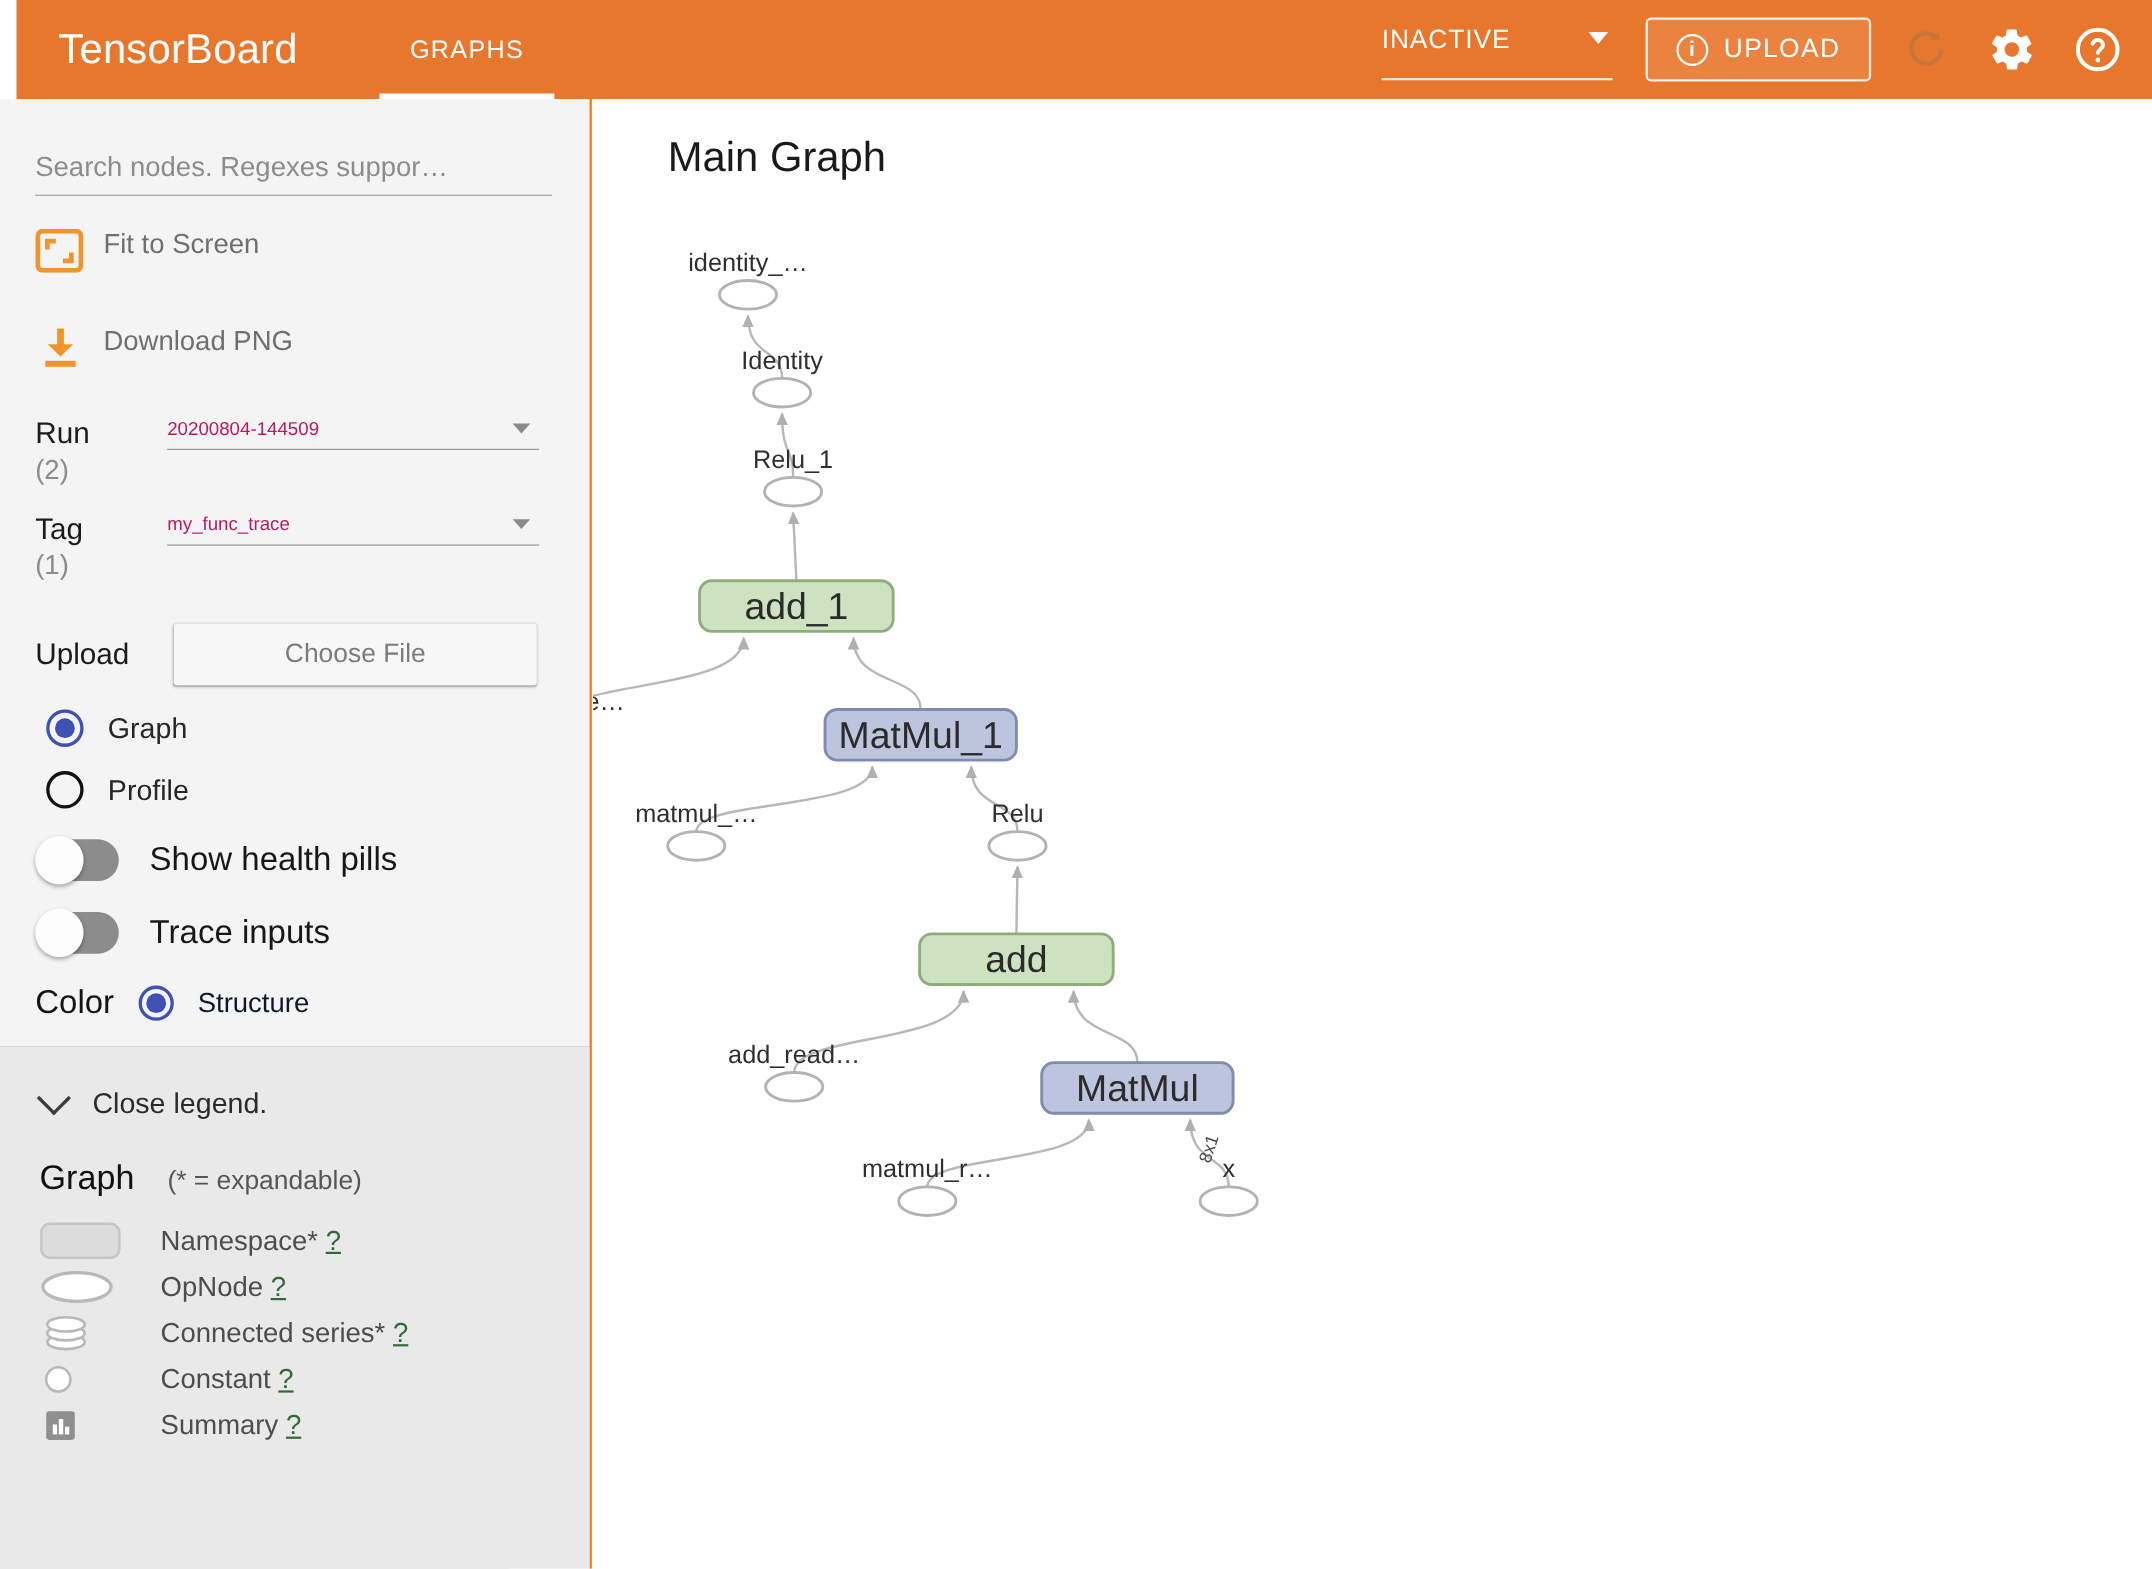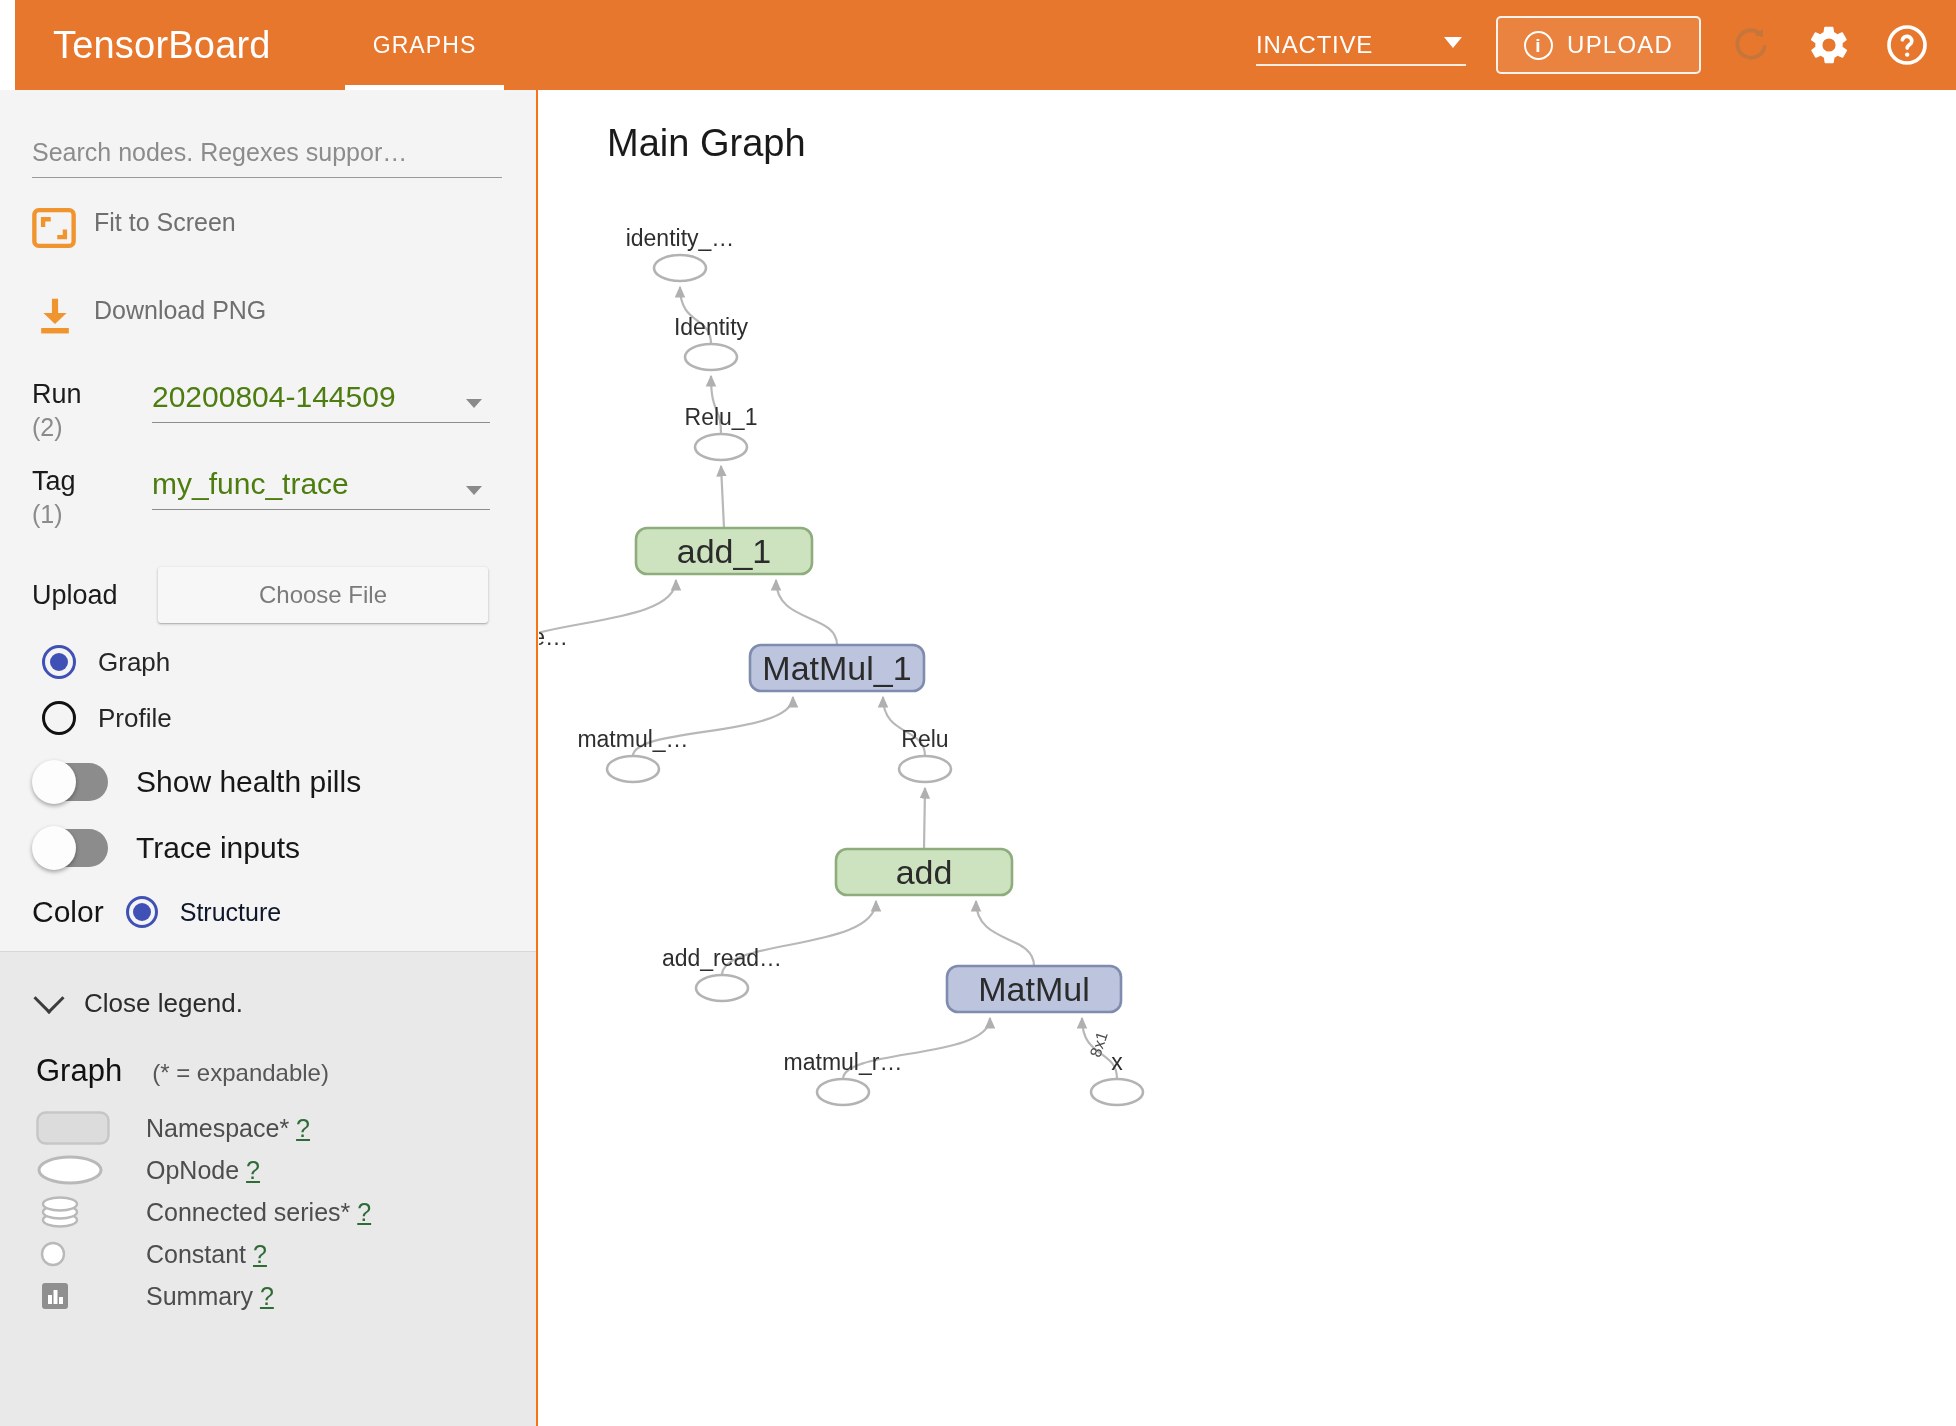--- a/index.html
+++ b/index.html
@@ -45,21 +45,21 @@
     margin-left: auto;
     display: flex; align-items: center;
     gap: 0px;
     padding-right: 36px;
   }
   .inactive-select {
     position: relative;
     display: flex; align-items: flex-start;
     width: 210px;
     border-bottom: 2px solid rgba(255,255,255,.85);
-    padding-bottom: 5px;
+    padding-bottom: 20px;
     margin-right: 30px;
     margin-top: 6px;
     cursor: pointer;
   }
   .inactive-select .val {
     color: #ffffff; font-size: 24px; letter-spacing: .8px;
   }
   .caret-down {
     position: absolute; right: 4px; top: 6px;
     width: 0; height: 0;
@@ -131,21 +131,21 @@
   }
   .field-label .count { display:block; font-size: 25px; color: #8b8b8b; margin-top: 6px; }
   .field-select {
     position: relative;
     width: 338px;
     border-bottom: 1.5px solid #8d8d8d;
     padding: 0 0 8px 0;
     margin-left: 30px;
     cursor: pointer;
   }
-  .field-select .val { font-size: 30px; color: #4d7c0f; }
+  .field-select .val { font-size: 17px; color: #be185d; }
   .field-select .ca {
     position: absolute; right: 8px; bottom: 14px;
     width: 0; height: 0;
     border-left: 8px solid transparent;
     border-right: 8px solid transparent;
     border-top: 9px solid #8a8a8a;
   }
 
   .upload-row { display: flex; align-items: center; margin: 40px 0 0 32px; }
   .upload-row .field-label { width: 120px; font-size: 27px; }

